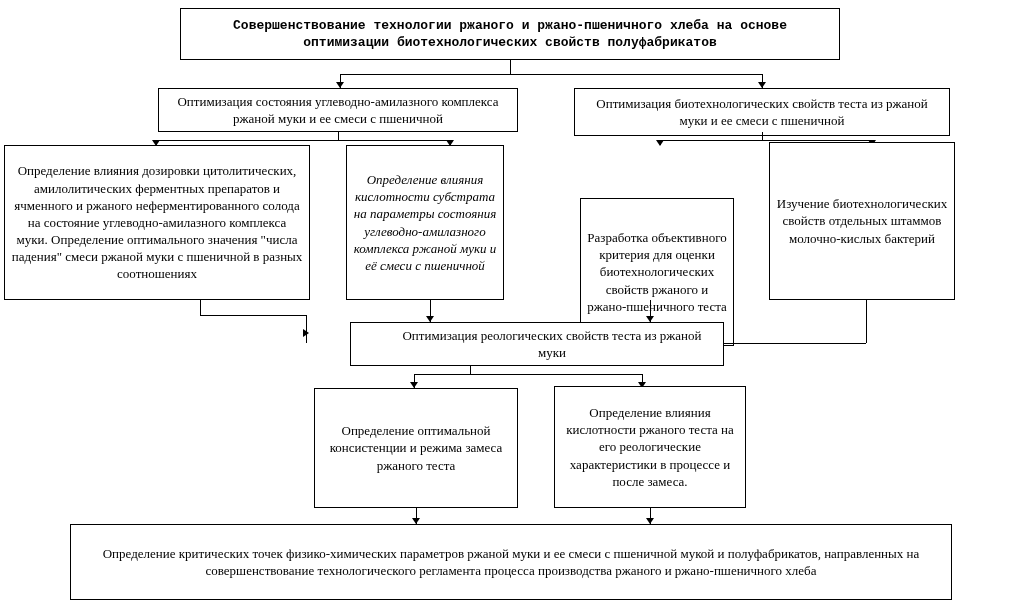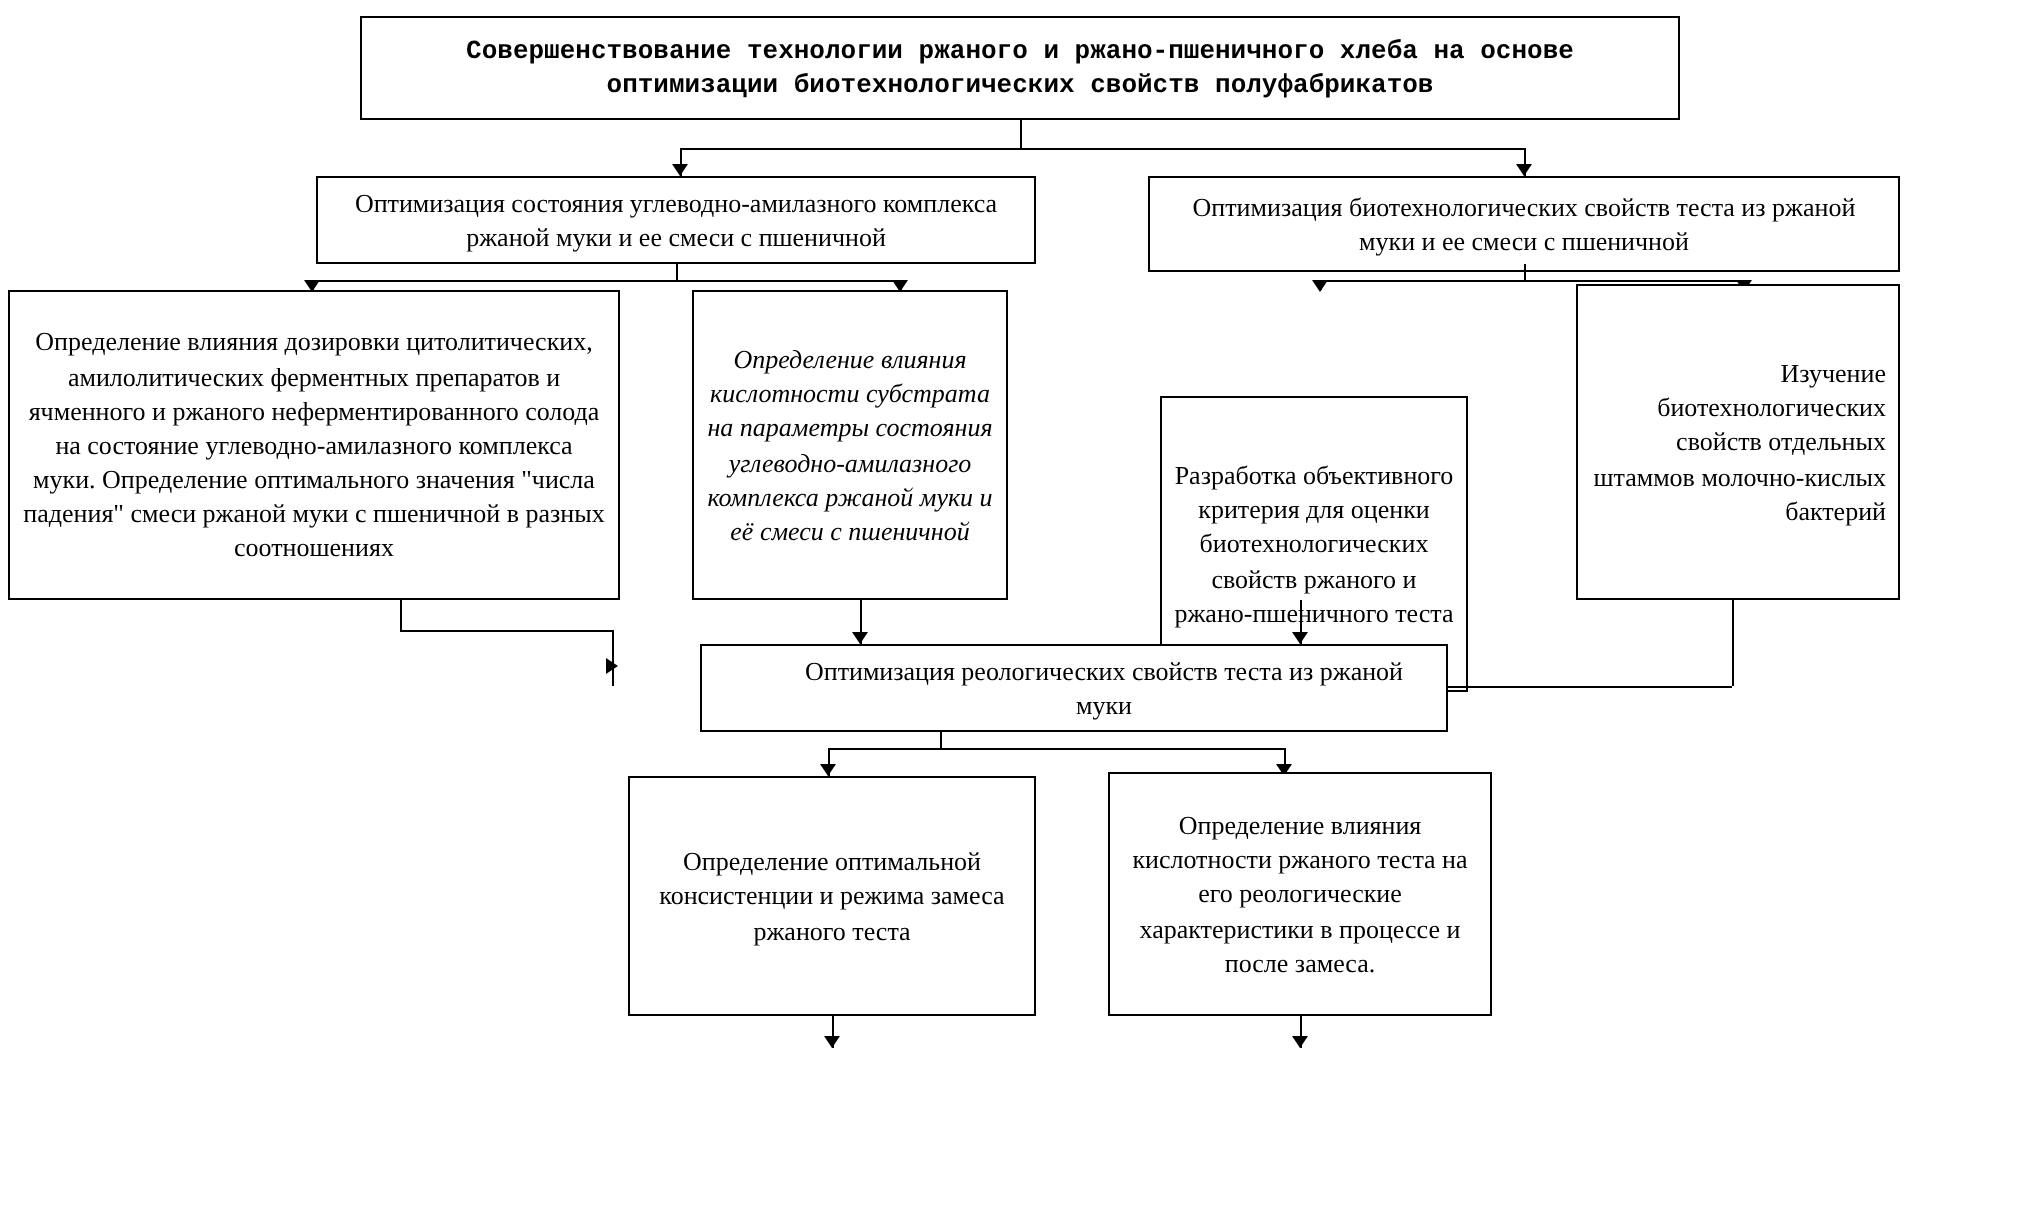--- a/index.html
+++ b/index.html
@@ -106,21 +106,21 @@
 
   <div class="box lvl3" style="left:4px; top:145px; width:306px; height:155px;">
     <span class="txt">Определение влияния дозировки цитолитических, амилолитических ферментных препаратов и ячменного и ржаного неферментированного солода на состояние углеводно-амилазного комплекса муки. Определение оптимального значения "числа падения" смеси ржаной муки с пшеничной в разных соотношениях</span>
   </div>
   <div class="box lvl3" style="left:346px; top:145px; width:158px; height:155px;font-style:italic;">
     <span class="txt">Определение влияния кислотности субстрата на параметры состояния углеводно-амилазного комплекса ржаной муки и её смеси с пшеничной</span>
   </div>
   <div class="box lvl3" style="left:580px; top:152px; width:154px; height:148px;margin-top:46px;">
     <span class="txt">Разработка объективного критерия для оценки биотехнологических свойств ржаного и ржано-пшеничного теста</span>
   </div>
-  <div class="box lvl3" style="left:788px; top:142px; width:162px; height:158px;text-align:right;">
+  <div class="box lvl3" style="left:769px; top:142px; width:186px; height:158px;">
     <span class="txt">Изучение биотехнологических свойств отдельных штаммов молочно-кислых бактерий</span>
   </div>
 
   <div class="line vline" style="left:200px; top:300px; height:15px;"></div>
   <div class="line hline" style="left:200px; top:315px; width:106px;"></div>
   <div class="line vline" style="left:306px; top:315px; height:28px;"></div>
   <div class="arrow" style="left:302px; top:330px; border-top:none; border-bottom:6px solid #000000; border-left:4px solid transparent; border-right:4px solid transparent; transform:rotate(90deg);"></div>
 
   <div class="line vline" style="left:430px; top:300px; height:22px;"></div>
   <div class="arrow" style="left:426px; top:316px;"></div>
@@ -147,14 +147,17 @@
   </div>
   <div class="box" style="left:554px; top:386px; width:192px; height:122px; font-size:13px;">
     <span class="txt">Определение влияния кислотности ржаного теста на его реологические характеристики в процессе и после замеса.</span>
   </div>
 
   <div class="line vline" style="left:416px; top:508px; height:16px;"></div>
   <div class="arrow" style="left:412px; top:518px;"></div>
   <div class="line vline" style="left:650px; top:508px; height:16px;"></div>
   <div class="arrow" style="left:646px; top:518px;"></div>
 
+  <div class="box bottom-box" style="left:70px; top:524px; width:882px; height:76px;">
+    <span class="txt">Определение критических точек физико-химических параметров ржаной муки и ее смеси с пшеничной мукой и полуфабрикатов, направленных на совершенствование технологического регламента процесса производства ржаного и ржано-пшеничного хлеба</span>
+  </div>
 
 </div>
 
 </body></html>

